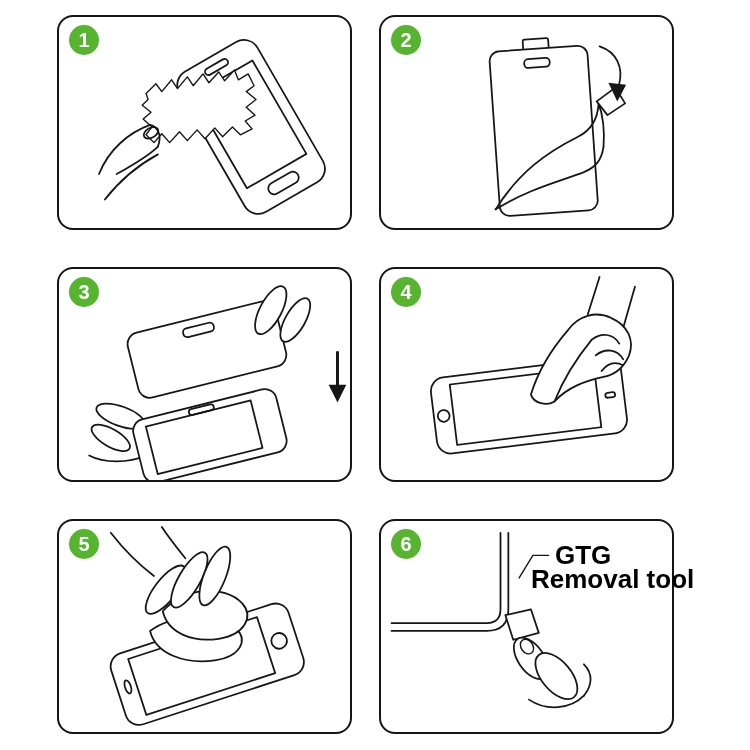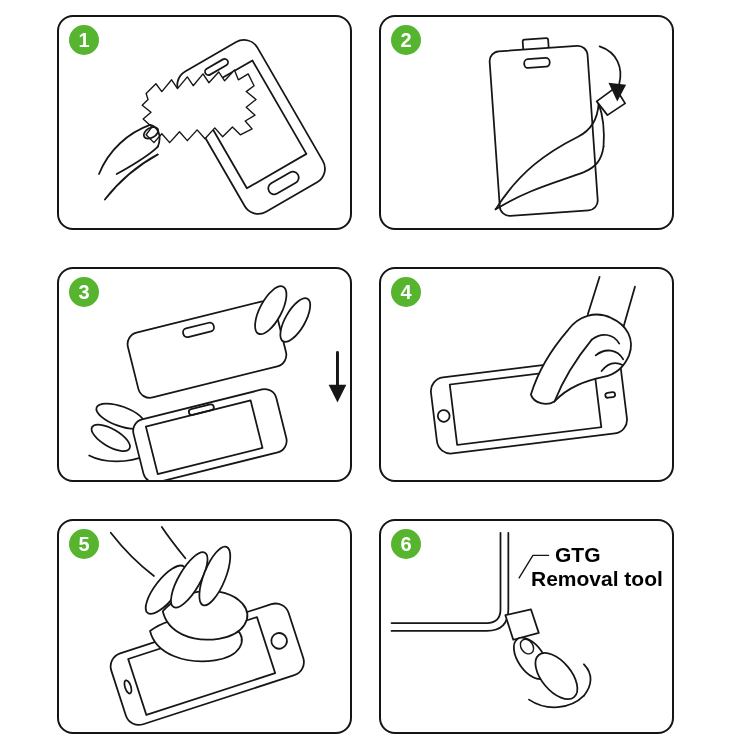--- a/index.html
+++ b/index.html
@@ -26,21 +26,21 @@
   .illus{position:absolute;inset:0;width:100%;height:100%;z-index:1;}
   .illus path,.illus rect,.illus ellipse,.illus circle,.illus line{
     stroke:var(--line-color,#111);stroke-width:1.8;
     stroke-linecap:round;stroke-linejoin:round;fill:none;
   }
   .illus .w{fill:#fff;}
   .illus .f{fill:var(--line-color,#111);stroke:none;}
   .illus .thin{stroke-width:1.4;}
   .tool-label{
     position:absolute;left:174px;top:22px;z-index:2;
-    font-weight:700;font-size:21px;line-height:24px;color:#000;white-space:nowrap;
+    font-weight:700;font-size:26px;line-height:24px;color:#000;white-space:nowrap;
   }
   .tool-label .l2{margin-left:-24px;}
 </style>
 </head>
 <body>
 
 <div class="wrap">
 
   <section class="panel">
     <div class="badge">

